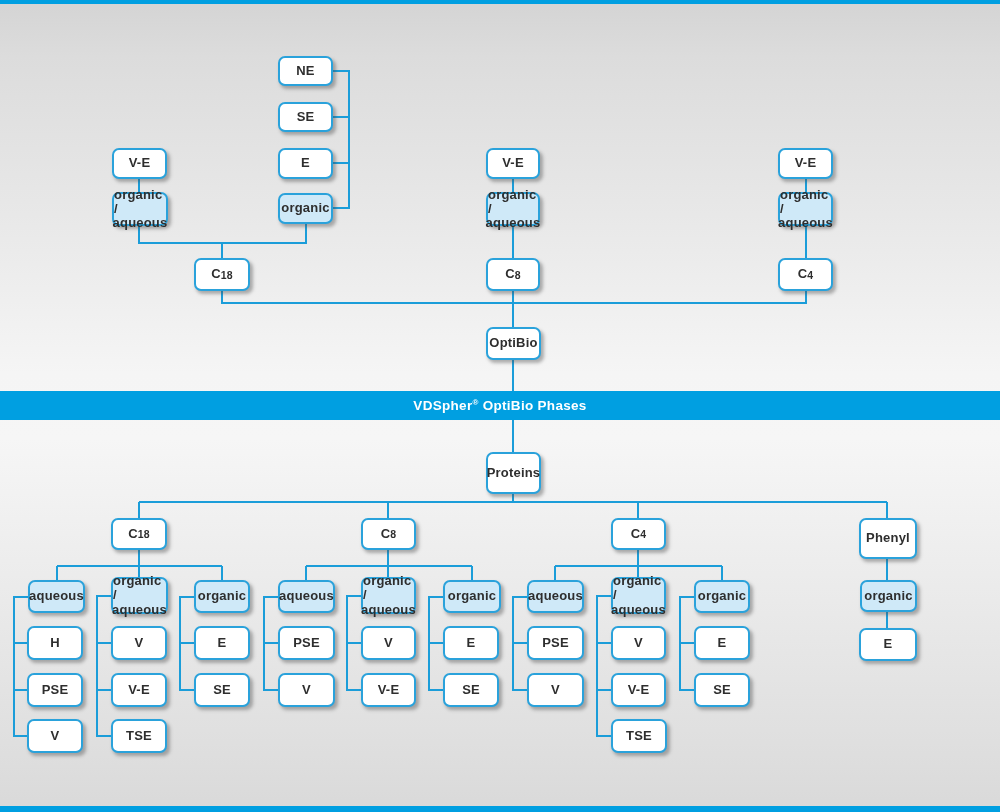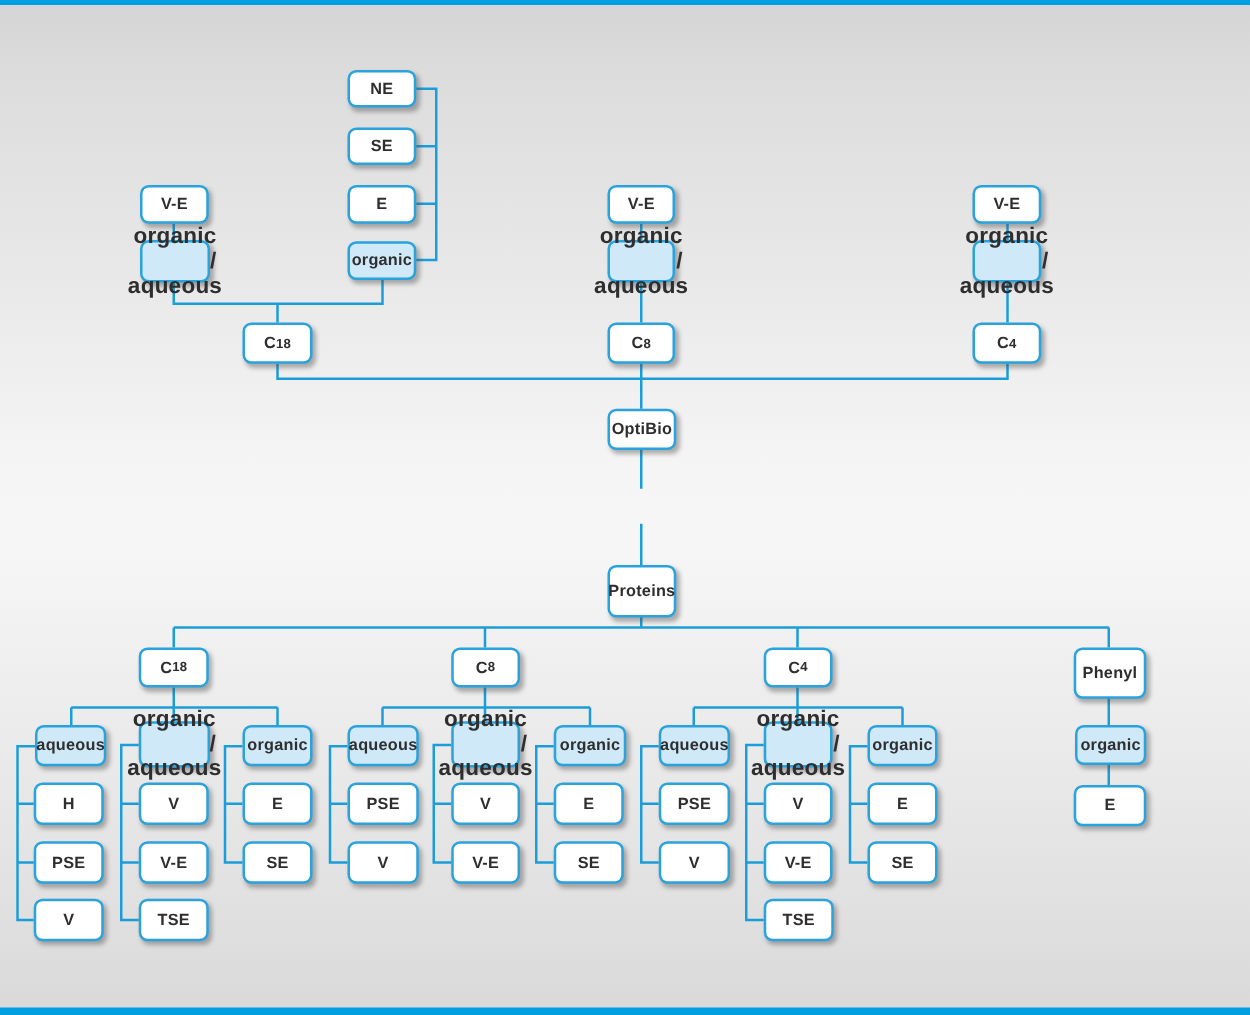--- a/index.html
+++ b/index.html
@@ -12,24 +12,24 @@
   .strip.top{top:0;height:4px;}
   .strip.bottom{top:806px;height:6px;}
   .wires{position:absolute;left:0;top:0;pointer-events:none;}
   .wires path{stroke:#1b9dd9;stroke-width:2;fill:none;}
   .node{
     position:absolute;box-sizing:border-box;
     background:#ffffff;border:2px solid #2aa2db;border-radius:7px;
     box-shadow:2.5px 3px 3.5px rgba(75,75,75,.42);
     display:flex;flex-direction:row;align-items:center;justify-content:center;
     font-weight:bold;color:#2e2e2e;font-size:13px;letter-spacing:.2px;line-height:1.1;
-    text-align:right;
+    text-align:left;
   }
   .node.blue{background:#cfe9f8;}
-  .node.two{flex-direction:column;font-size:18px;}
+  .node.two{flex-direction:column;font-size:13px;}
   .node .num{font-size:10.5px;padding-top:2px;}
   .banner{
     position:absolute;left:0;top:391px;width:1000px;height:29px;background:#009fe1;
     color:#ffffff;font-weight:bold;font-size:13.5px;letter-spacing:.3px;
     text-align:center;line-height:29px;
   }
   .banner sup{font-size:8px;vertical-align:super;line-height:0;}
   .banner .rest{margin-left:4px;}
 </style>
 </head>
@@ -77,20 +77,23 @@
     <span>organic /</span>
     <span>aqueous</span>
   </div>
   <div class="node" style="left:778px;top:258px;width:55px;height:33px">
     <span>C</span>
       <span class="num">4</span>
   </div>
 
   <div class="node" style="left:486px;top:327px;width:55px;height:33px">OptiBio</div>
 
+  <div class="banner">
+    <span><span>VDSpher</span><sup>®</sup><span class="rest">OptiBio Phases</span></span>
+  </div>
 
   <div class="node" style="left:486px;top:452px;width:55px;height:42px">Proteins</div>
 
   <div class="node" style="left:111px;top:518px;width:56px;height:32px">
     <span>C</span>
       <span class="num">18</span>
   </div>
   <div class="node" style="left:361px;top:518px;width:55px;height:32px">
     <span>C</span>
       <span class="num">8</span>

